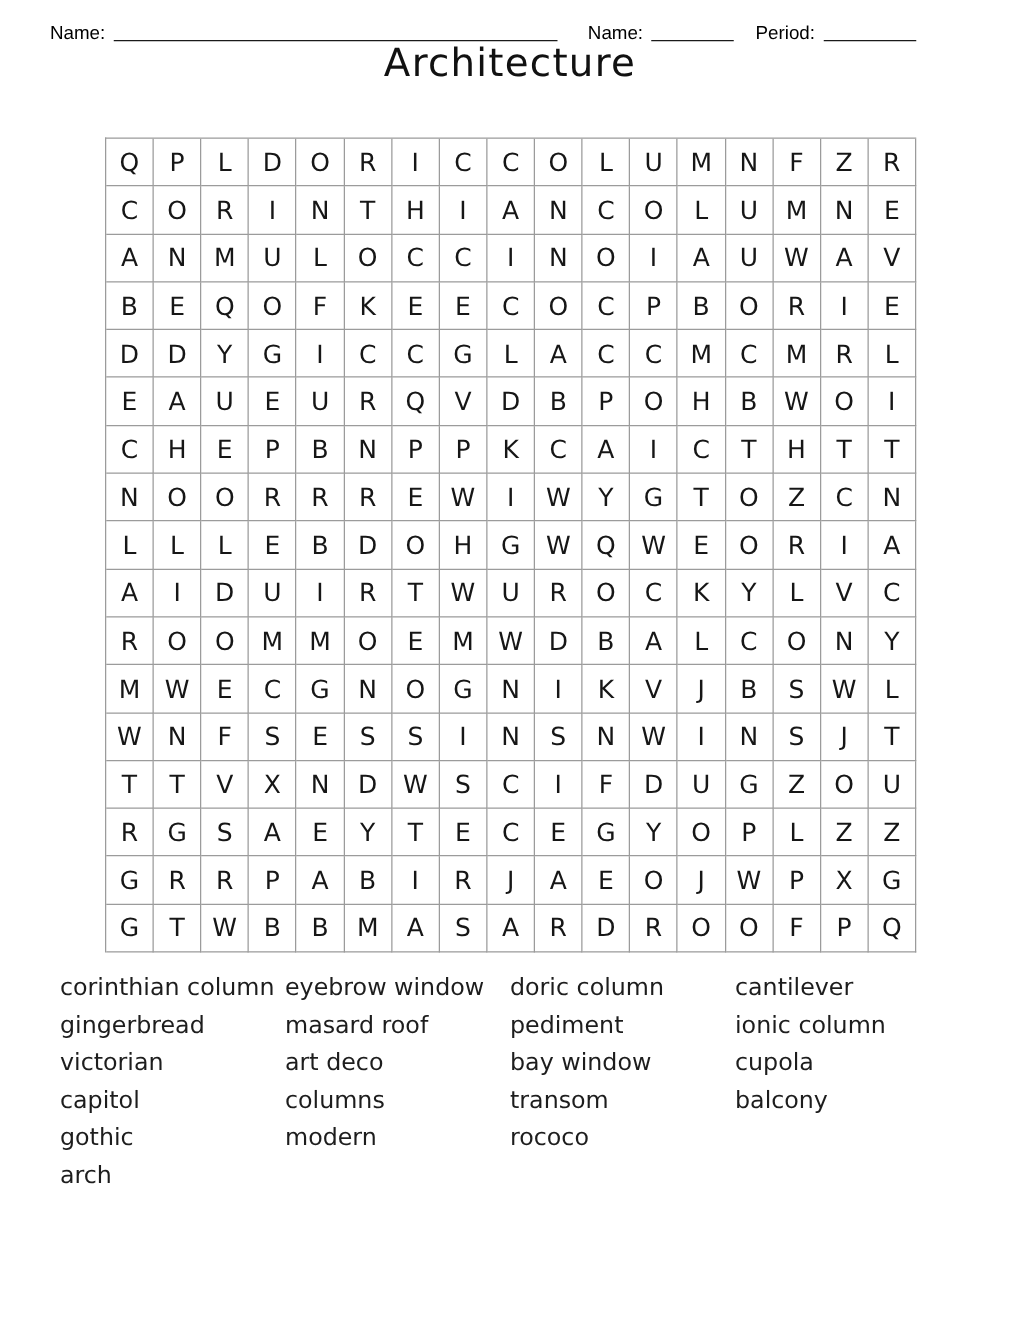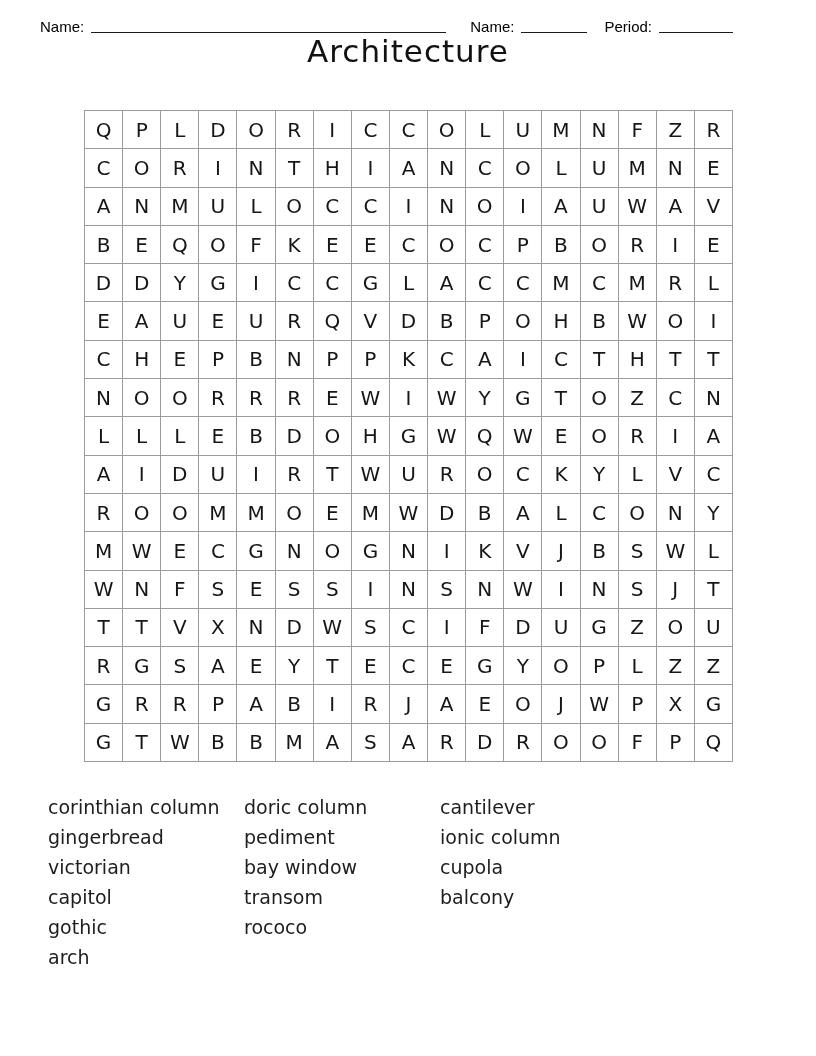--- a/index.html
+++ b/index.html
@@ -79,24 +79,23 @@
     font-size: 20px;
     color: #161616;
     box-sizing: border-box;
     overflow: hidden;
   }
 
   
   .words {
     position: absolute;
     left: 48px;
-    top: 792px;
+    top: 775px;
     right: 20px;
     display: flex;
-    gap: 16px;
   }
   .word-col { width: 180px; flex: 0 0 180px; }
   .word {
     font-family: "DejaVu Sans", sans-serif;
     font-size: 19px;
     line-height: 30px;
     color: #1d1d1d;
     white-space: nowrap;
   }
 </style>
@@ -407,20 +406,27 @@
   </div>
 
 <div class="words">
   <div class="word-col">
       <div class="word">corinthian column</div>
       <div class="word">gingerbread</div>
       <div class="word">victorian</div>
       <div class="word">capitol</div>
       <div class="word">gothic</div>
       <div class="word">arch</div>
+    </div>
+  <div class="word-col">
+      <div class="word">eyebrow window</div>
+      <div class="word">masard roof</div>
+      <div class="word">art deco</div>
+      <div class="word">columns</div>
+      <div class="word">modern</div>
     </div>
   <div class="word-col">
       <div class="word">doric column</div>
       <div class="word">pediment</div>
       <div class="word">bay window</div>
       <div class="word">transom</div>
       <div class="word">rococo</div>
     </div>
   <div class="word-col">
       <div class="word">cantilever</div>

